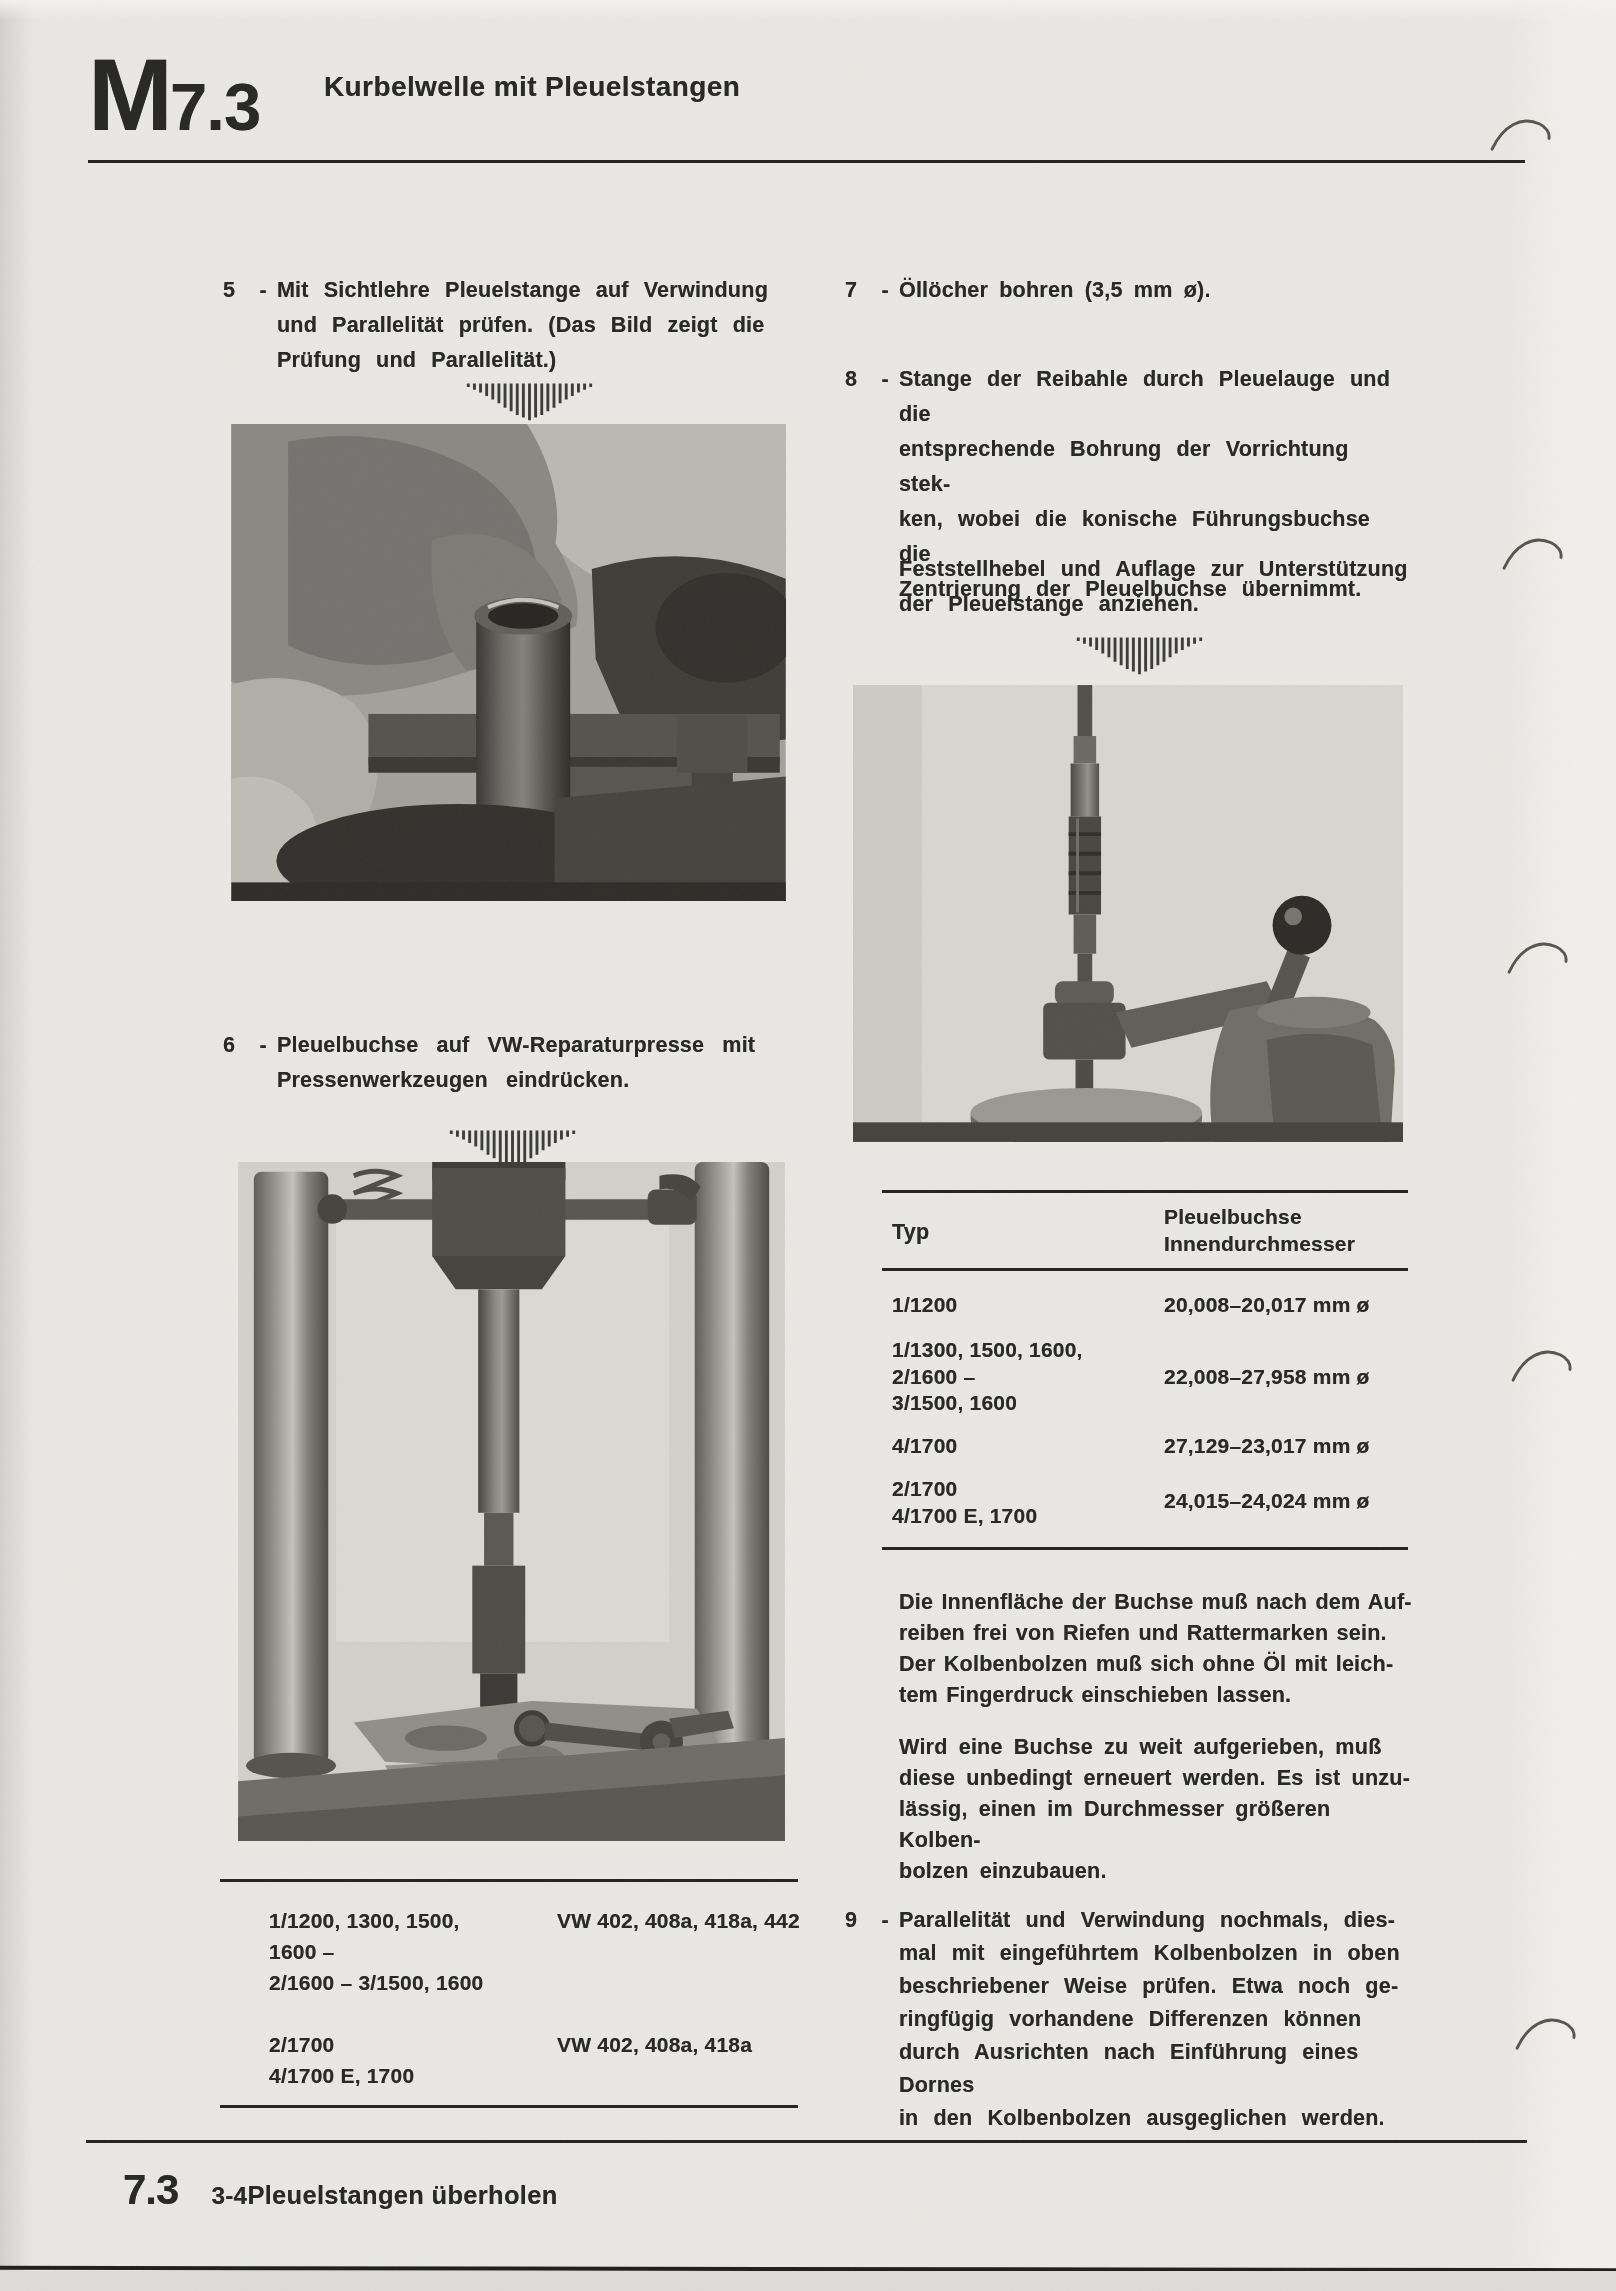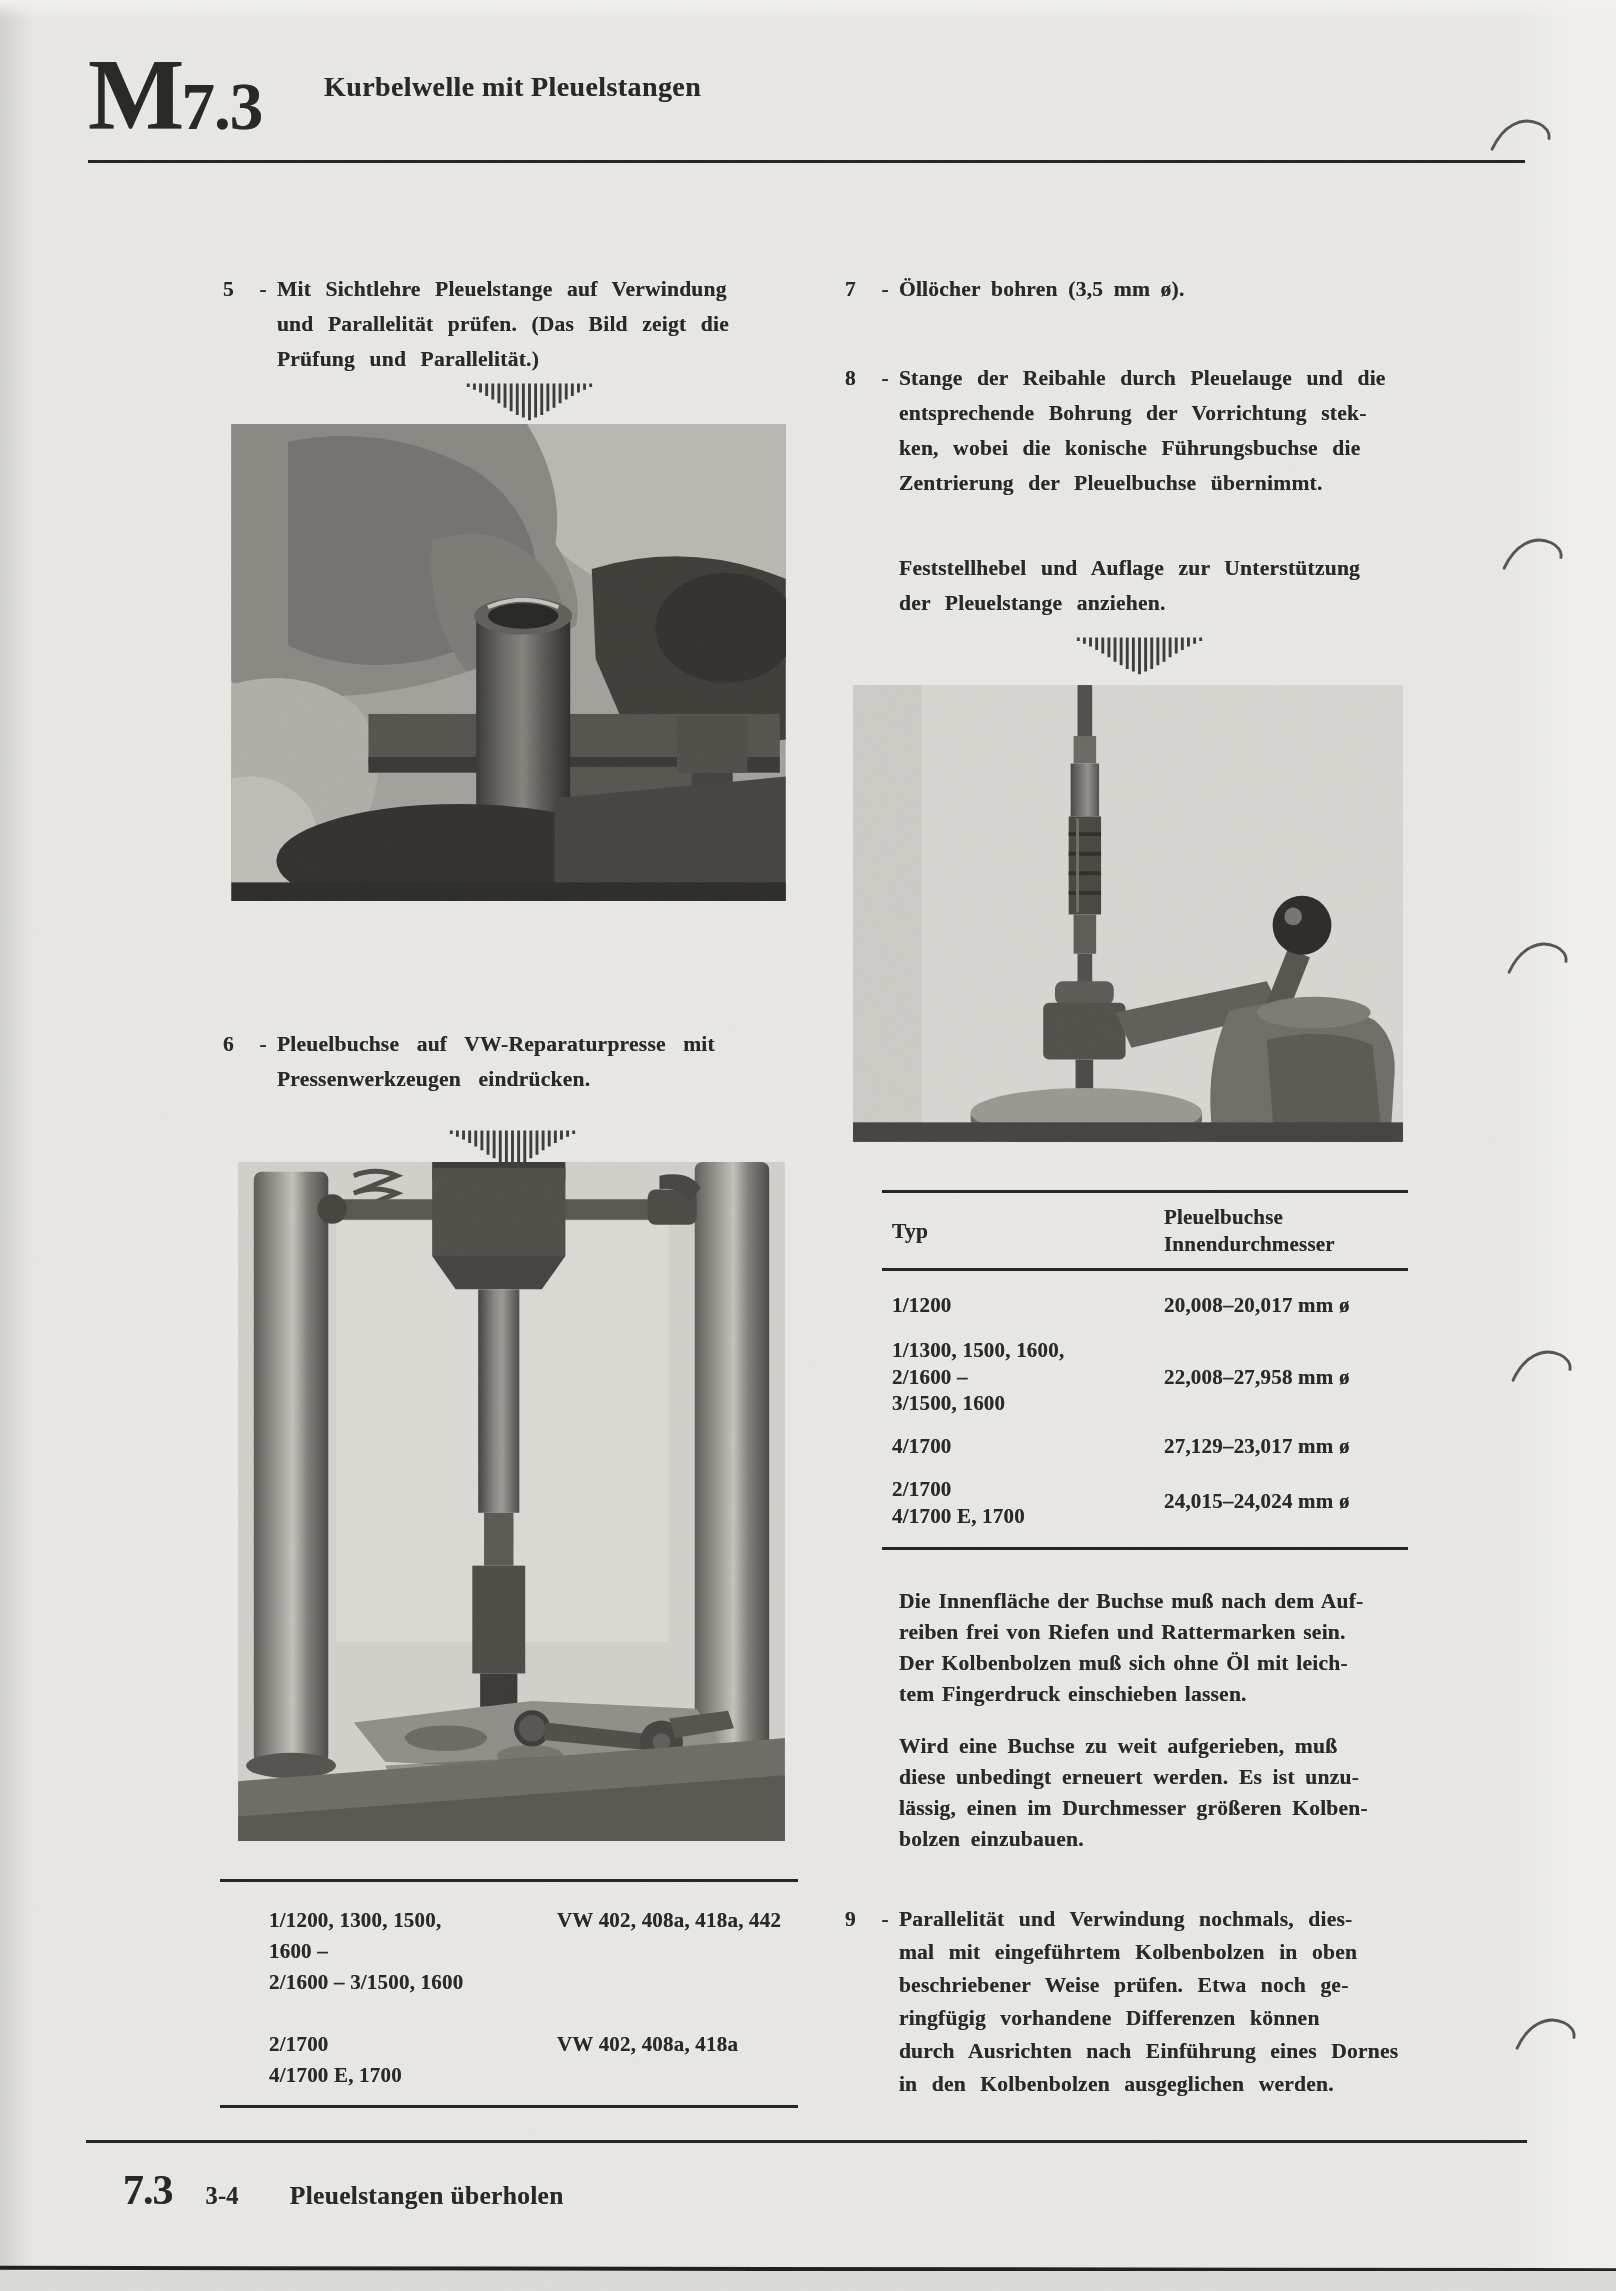--- a/index.html
+++ b/index.html
@@ -1,20 +1,20 @@
 <!DOCTYPE html>
 <html><head>
 <meta charset="utf-8">
 <style>
   *{box-sizing:border-box}
   html,body{margin:0;padding:0;background:#b9b8b5}
   #page{
     position:relative;width:1616px;height:2292px;overflow:hidden;
     background:#e9e8e4;
-    font-family:Liberation Serif, serif;
+    font-family:Liberation Sans, sans-serif;
   }
   .abs{position:absolute}
   .shade{pointer-events:none}
   .left-band{left:0;top:0;width:33px;height:2292px;background:linear-gradient(90deg,#d2d1ce,rgba(210,209,206,0))}
   .right-band{left:1507px;top:0;width:109px;height:2292px;background:linear-gradient(90deg,rgba(241,240,237,0),#f1f0ed 60%)}
   .top-band{left:0;top:0;width:1616px;height:19.6px;background:linear-gradient(#f3f2ef,rgba(243,242,239,0))}
   .below-bar{left:0;top:2271px;width:1616px;height:20.6px;background:#dddcd9}
 
   .txt{position:absolute;font-weight:700;color:#262624;white-space:pre-line;letter-spacing:0.2px;
        text-shadow:0 0 0.5px rgba(38,38,36,.55)}
@@ -35,21 +35,21 @@
   .tcell{font-size:21px;line-height:26.5px}
   .tool-cell{font-size:21px;line-height:31px}
 
   .code-big{font-size:102px;line-height:1;letter-spacing:-2.9px}
   .code-sub{font-size:67px;line-height:1;letter-spacing:-1px}
   .page-title{font-size:28px;letter-spacing:0.4px}
 
   .footer-line{display:flex;align-items:baseline}
   .f-code{font-size:42px;letter-spacing:-1px}
   .f-ref{font-size:24.5px;margin-left:33px}
-  .f-title{font-size:25.5px;margin-left:51px;letter-spacing:0.3px}
+  .f-title{font-size:25.5px;letter-spacing:0.3px}
 
   .bottom-bar{left:0;top:2267px;width:1616px;height:3.9px;background:#1e1e1c;transform:rotate(.08deg)}
 
   .photo{position:absolute;display:block}
   .brush{position:absolute;width:147px;height:45px}
   .curl{position:absolute;width:63px;height:49px}
   .noise{position:absolute;left:0;top:0;width:1616px;height:2292px;pointer-events:none;opacity:.5}
 </style>
 </head>
 <body>

